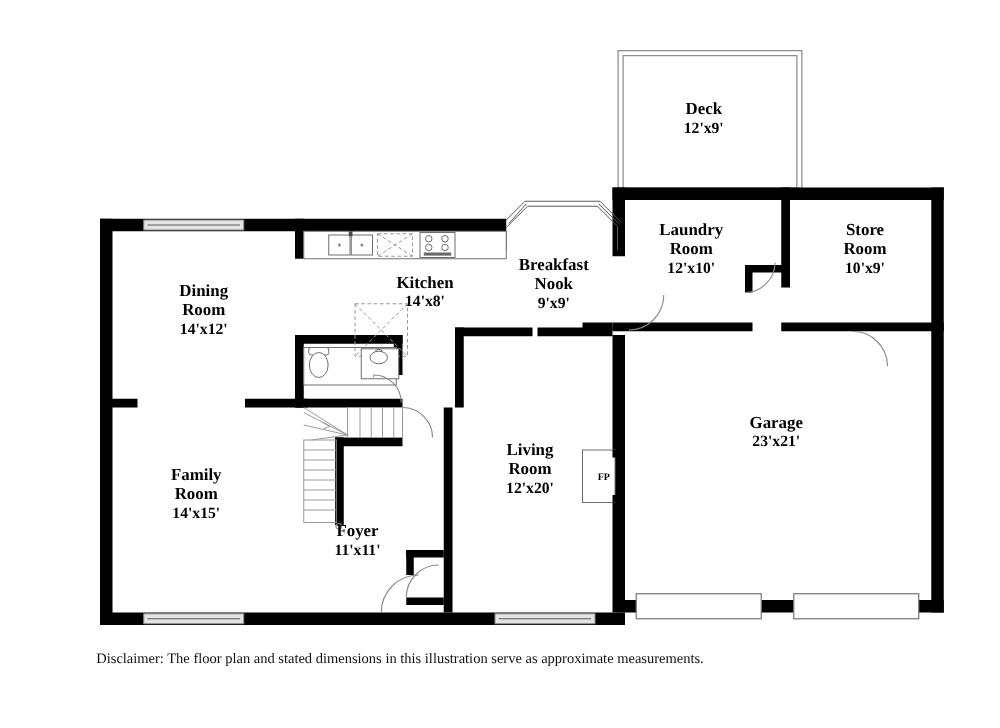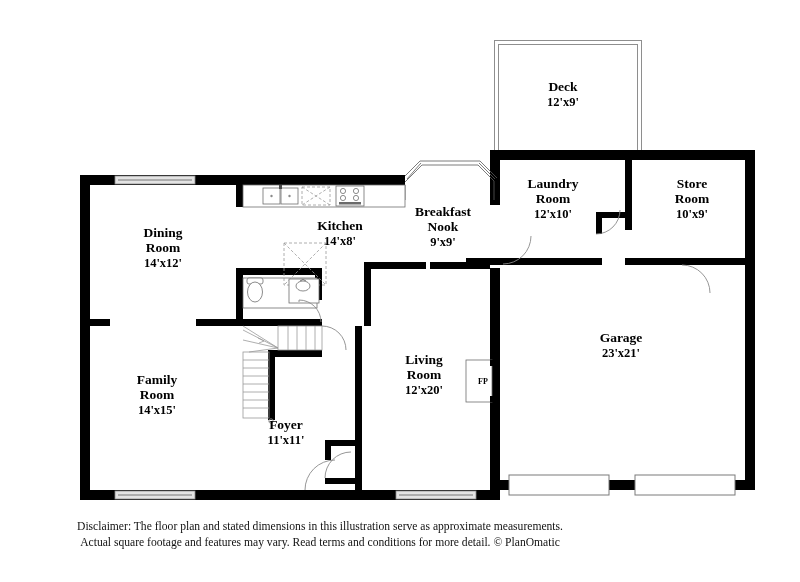--- a/index.html
+++ b/index.html
@@ -302,16 +302,15 @@
         <text class="room-label room-name" x="621" y="342">Garage</text>
         <text class="room-label room-dim" x="621" y="357">23'x21'</text>
       </g>
 
     </g>
 
   </svg>
 
   <div id="disclaimer">
     <div>Disclaimer: The floor plan and stated dimensions in this illustration serve as approximate measurements.</div>
-    <div>Actual square footage and features may vary. Read terms and conditions for more detail. © PlanOmatic</div>
   </div>
 
 </div>
 
 </body></html>

